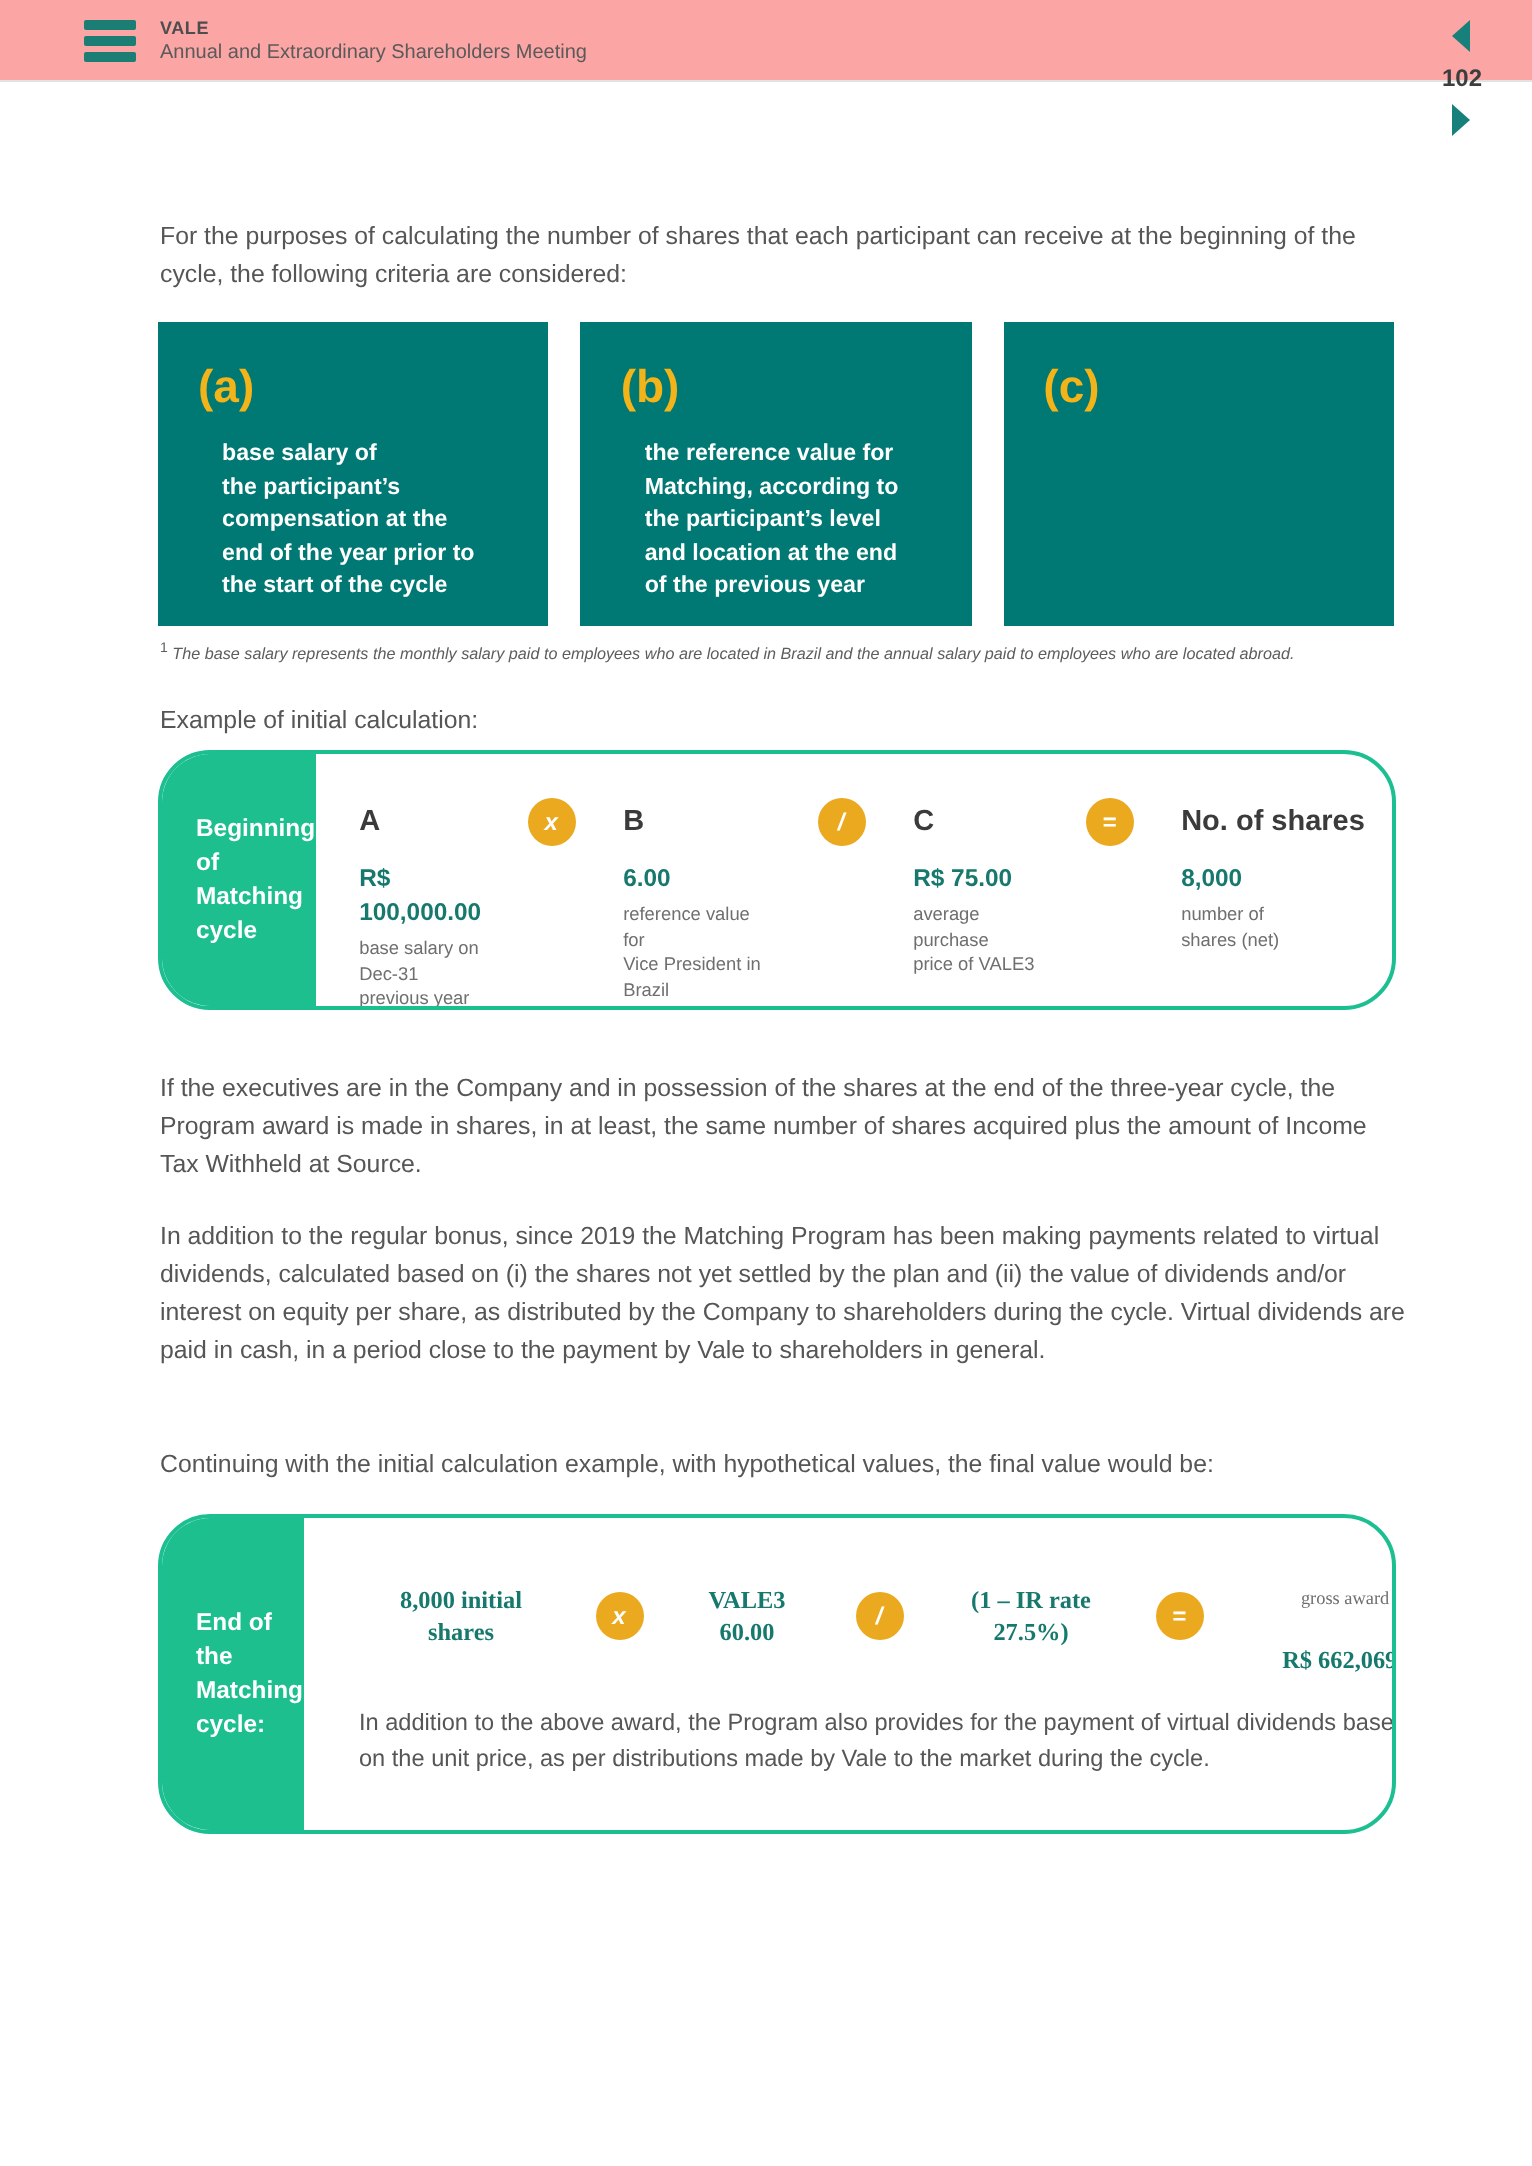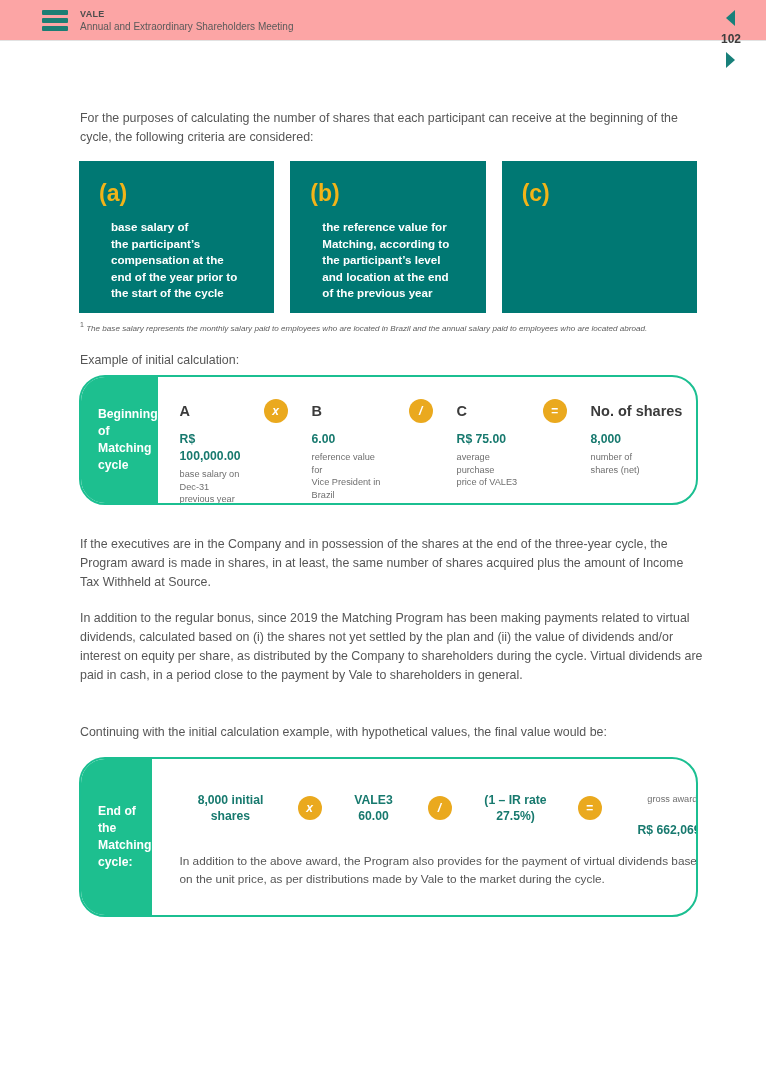--- a/index.html
+++ b/index.html
@@ -192,20 +192,21 @@
     padding: 18px 0 0 28px;
     gap: 0;
   }
   .calc2-item {
     text-align: center;
     font-size: 12.2px;
     font-weight: bold;
     color: #17796e;
     line-height: 16px;
     white-space: pre-line;
+    font-family: Liberation Serif, serif;
   }
   .calc2-small {
     display: block;
     font-size: 9.2px;
     font-weight: normal;
     color: #6f6f6f;
     line-height: 13px;
   }
   .calc2-note {
     padding: 14px 30px 0 28px;

